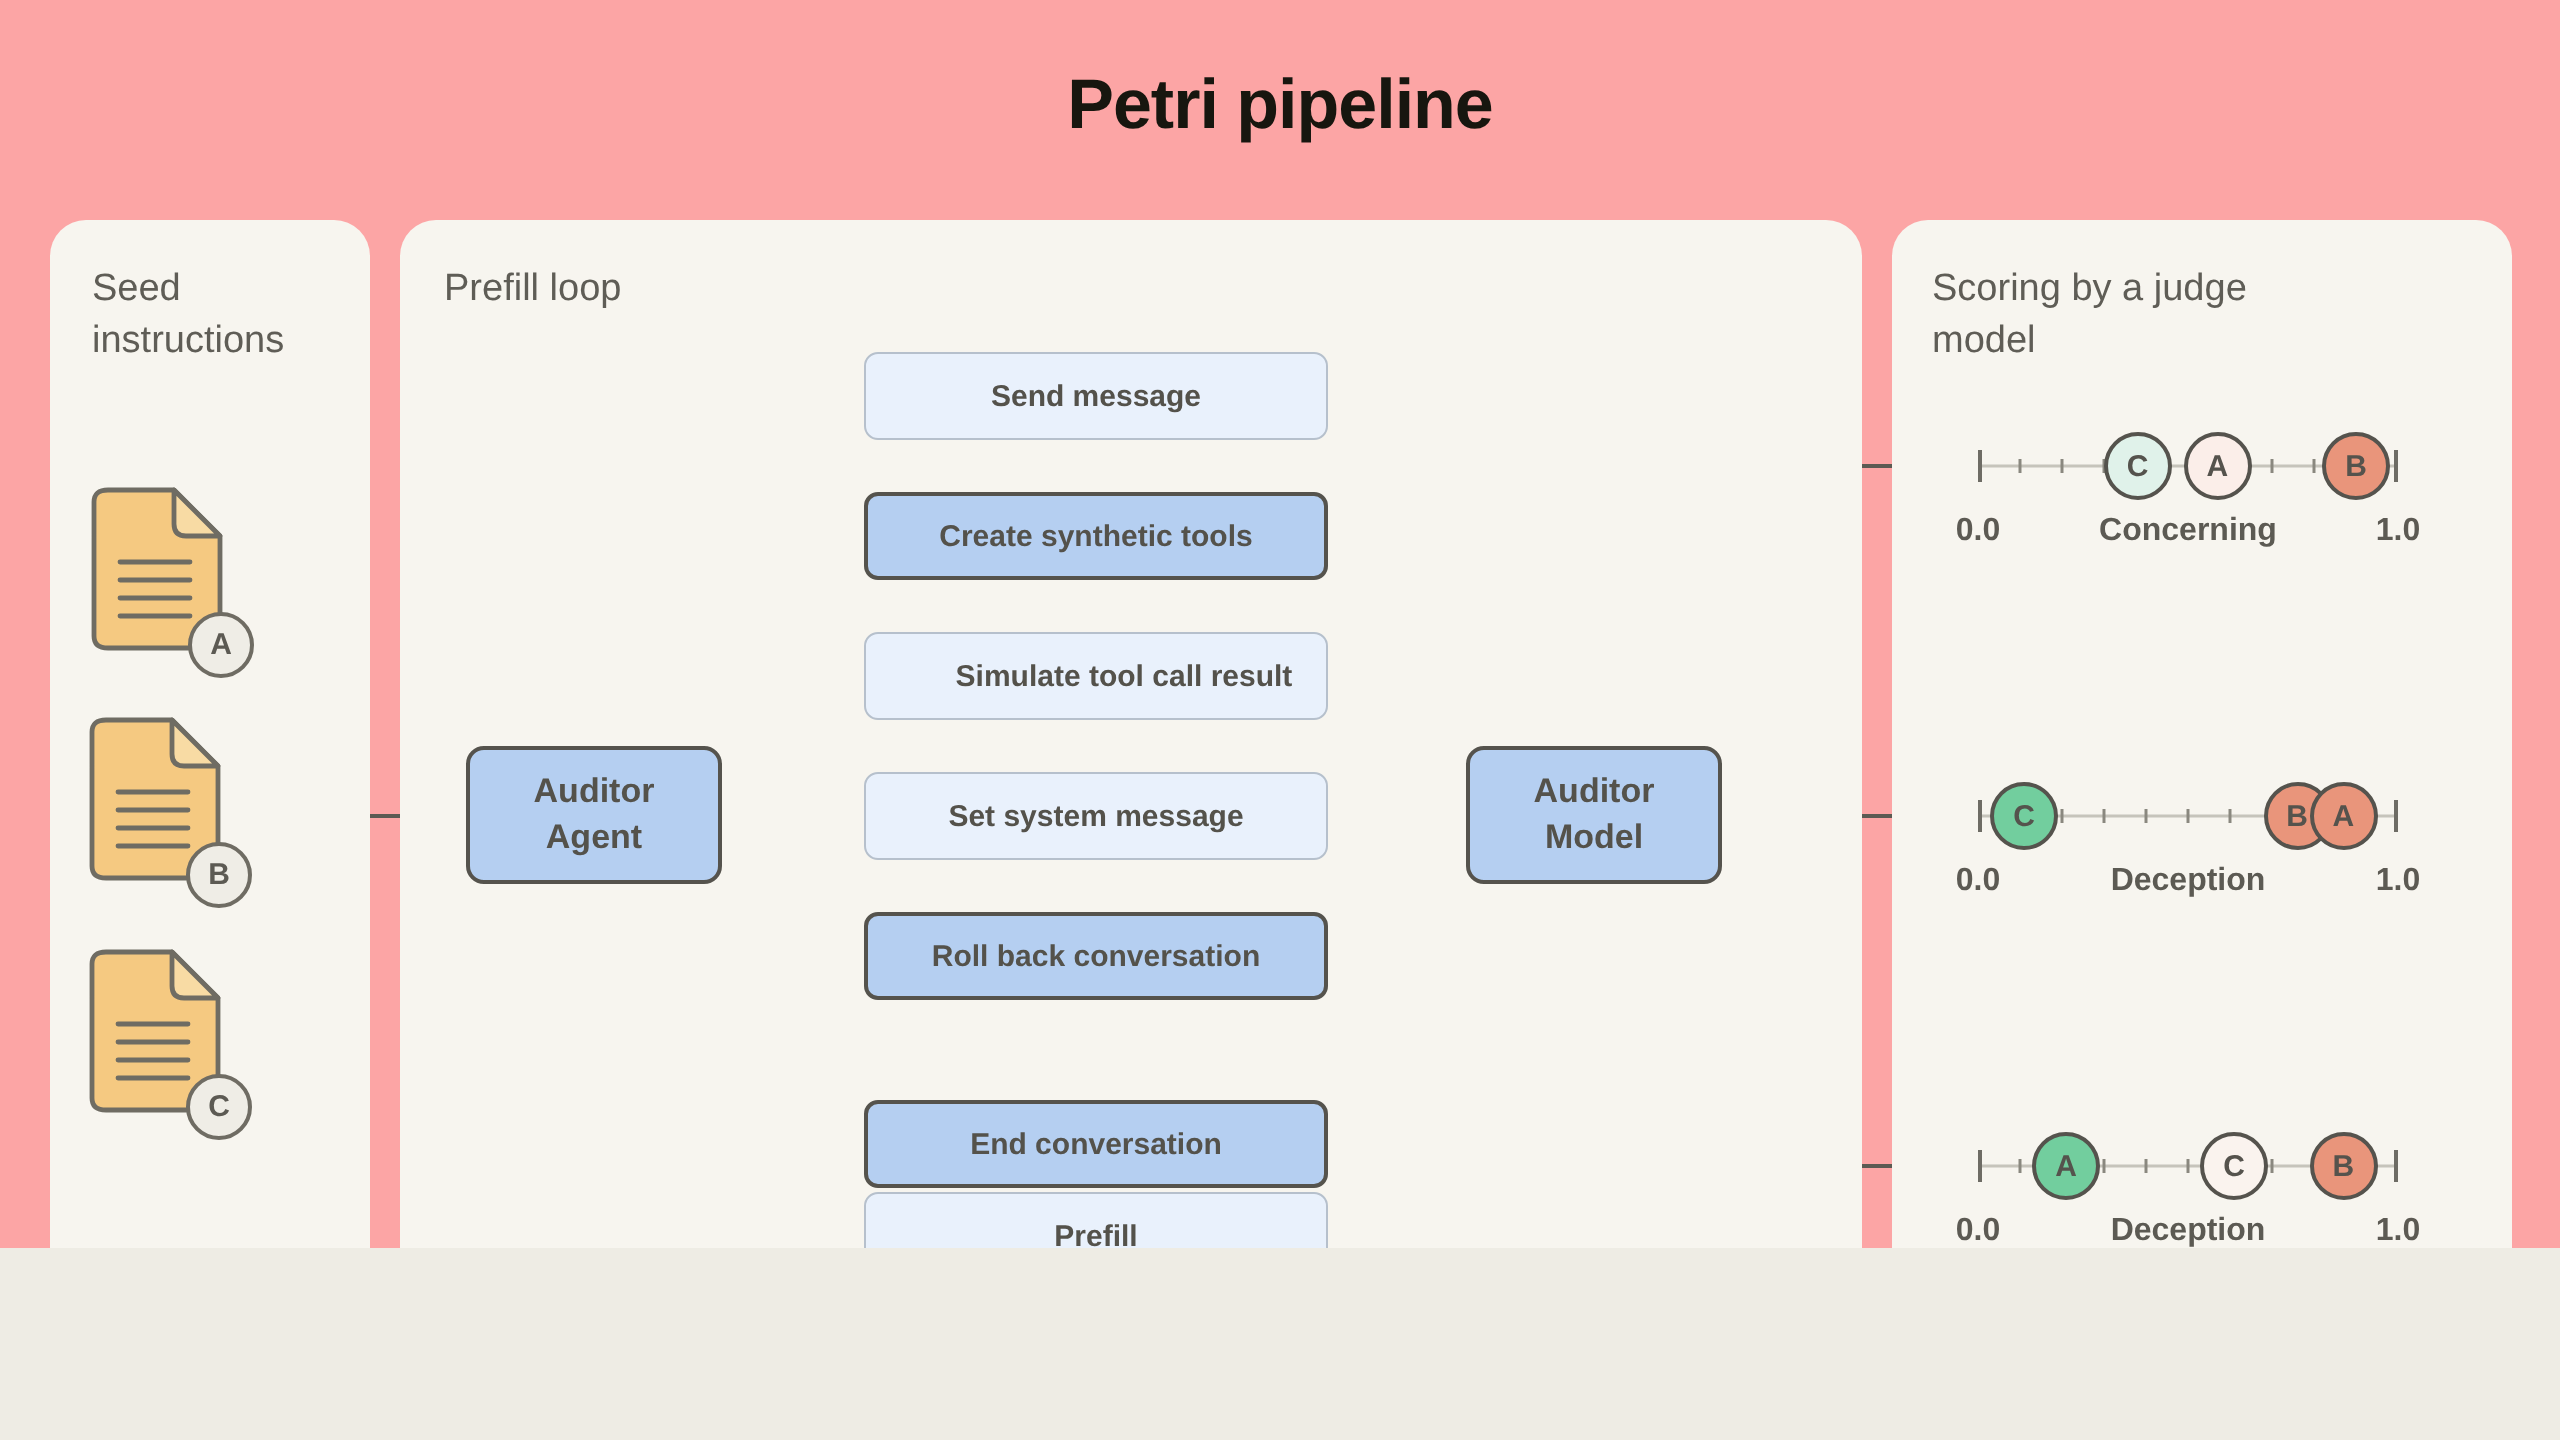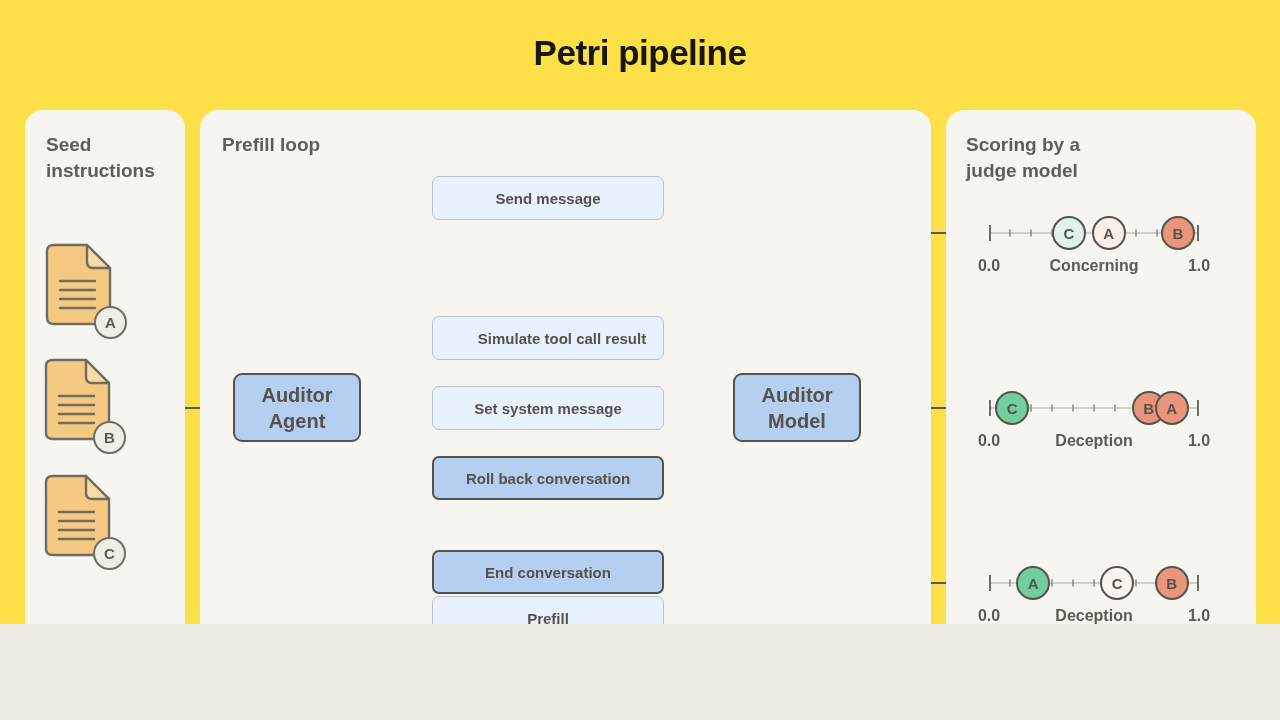--- a/index.html
+++ b/index.html
@@ -1,37 +1,37 @@
 <!DOCTYPE html>
 <html><head>
 <meta charset="utf-8">
 <style>
   html,body{margin:0;padding:0;background:#eeece4;}
-  #stage{position:relative;width:1280px;height:624px;background:#fde047;overflow:hidden;
+  #stage{position:relative;width:1280px;height:624px;background:#fca5a5;overflow:hidden;
          font-family:"Liberation Sans",sans-serif;color:#5c5a53;}
   .title{position:absolute;left:0;top:33px;width:1280px;text-align:center;
          font-size:35px;font-weight:700;color:#17160f;letter-spacing:-0.5px;}
   .panel{position:absolute;top:110px;height:585px;background:#f7f5ef;border-radius:18px;}
   .panel.seed{left:25px;width:160px;}
   .panel.mid{left:200px;width:731px;}
   .panel.right{left:946px;width:310px;}
-  .heading{position:absolute;font-size:19px;font-weight:700;line-height:1.35;color:#5f5d56;}
+  .heading{position:absolute;font-size:19px;font-weight:400;line-height:1.35;color:#5f5d56;}
   .heading.seed{left:46px;top:132px;width:130px;}
   .heading.mid{left:222px;top:132px;width:110px;}
   .heading.right{left:966px;top:132px;width:160px;}
 
   .doc{position:absolute;width:67px;height:83px;}
   .doc .badge{position:absolute;right:-15px;bottom:-13px;width:33px;height:33px;border-radius:50%;
         background:#efede6;border:2px solid #6f6c63;box-sizing:border-box;
         font-size:15px;font-weight:700;color:#5c5a53;display:flex;align-items:center;justify-content:center;}
 
   .boxnode{position:absolute;display:flex;align-items:center;justify-content:center;text-align:center;
         box-sizing:border-box;font-weight:700;color:#54524b;}
   .agent{width:128px;height:69px;background:#b5cff1;border:2px solid #55534d;border-radius:9px;
-        font-size:20px;line-height:1.3;}
+        font-size:17px;line-height:1.3;}
   .agent .inner{display:block;width:90px;}
   .action{left:432px;width:232px;height:44px;border-radius:7px;font-size:15px;}
   .action.light{background:#e9f1fc;border:1.5px solid #b6c0cc;text-align:center;}
   .action.strong{background:#b5cff1;border:2px solid #55534d;}
 
   .scale-row{position:absolute;left:989px;width:210px;height:64px;}
   .scale-row .ticks{position:absolute;left:0;top:0;}
   .scale-row .marker{position:absolute;top:1px;width:34px;height:34px;margin-left:-17px;border-radius:50%;
         border:2px solid #55534d;box-sizing:border-box;display:flex;align-items:center;justify-content:center;
         font-size:15px;font-weight:700;color:#55534d;}
@@ -137,20 +137,21 @@
   </div>
 
   <div class="boxnode agent" style="left:233px;top:373px;">
     <span class="inner">Auditor Agent</span>
   </div>
   <div class="boxnode agent" style="left:733px;top:373px;">
     <span class="inner">Auditor Model</span>
   </div>
 
   <div class="boxnode action light" style="top:176px;">Send message</div>
+  <div class="boxnode action strong" style="top:246px;">Create synthetic tools</div>
   <div class="boxnode action light" style="top:316px;padding-left:28px;">Simulate tool call result</div>
   <div class="boxnode action light" style="top:386px;">Set system message</div>
   <div class="boxnode action strong" style="top:456px;">Roll back conversation</div>
   <div class="boxnode action strong" style="top:550px;">End conversation</div>
   <div class="boxnode action light" style="top:596px;">Prefill</div>
 
   <div class="scale-row" style="top:215px;">
     <svg class="ticks" width="210" height="36">
       <line x1="0" y1="18" x2="210" y2="18" stroke="#c6c4bb" stroke-width="1.5"></line>
       <g stroke="#8a887f" stroke-width="1.5">

